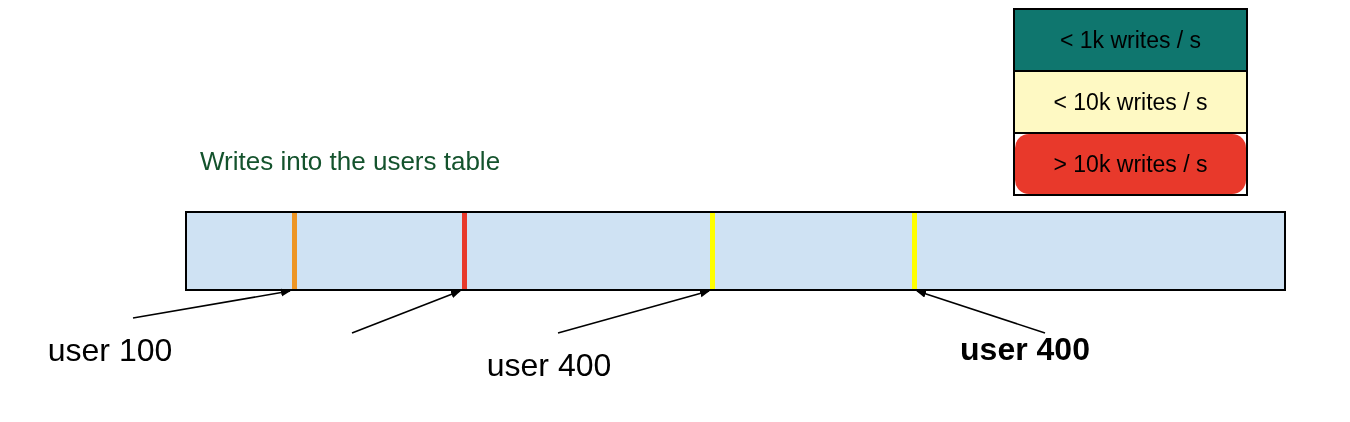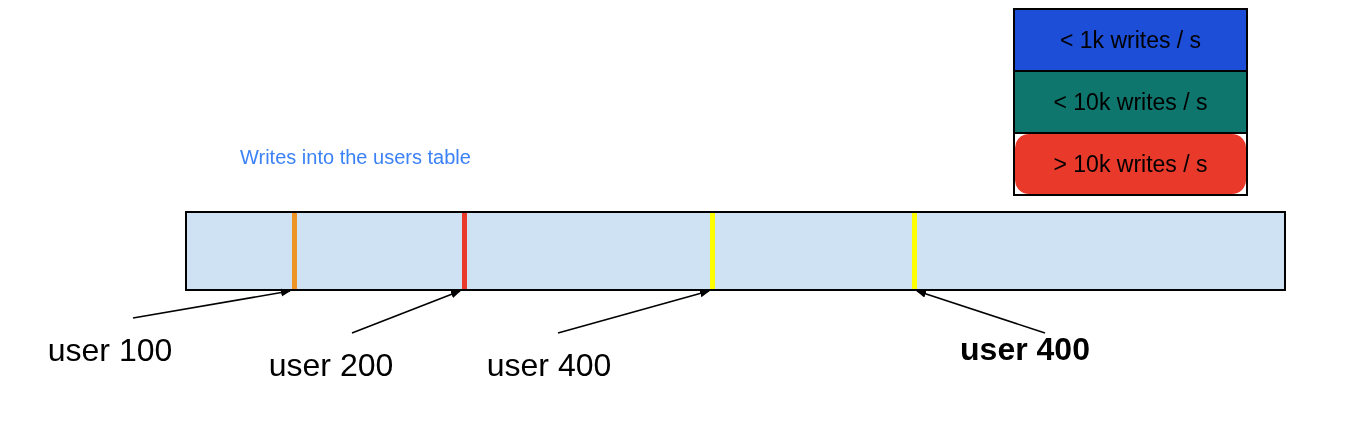--- a/index.html
+++ b/index.html
@@ -12,24 +12,23 @@
     position: relative;
     width: 1350px;
     height: 422px;
     background: #ffffff;
     overflow: hidden;
   }
   .title {
     position: absolute;
     left: 200px;
     top: 146px;
-    font-size: 20px;
-    color: #3b82f6;
+    font-size: 26px;
+    color: #14532d;
     white-space: nowrap;
-    margin-left: 40px;
   }
   .bar {
     position: absolute;
     left: 185px;
     top: 211px;
     width: 1101px;
     height: 80px;
     box-sizing: border-box;
     border: 2px solid #000000;
   }
@@ -75,24 +74,24 @@
     pointer-events: none;
   }
 </style>
 </head>
 <body>
 
 <div class="canvas">
   <div class="title">Writes into the users table</div>
 
   <div class="legend">
-      <div class="legend-row" style="background: #1d4ed8;">
+      <div class="legend-row" style="background: #0f766e;">
         <span>&lt; 1k writes / s</span>
       </div>
-      <div class="legend-row" style="background: #0f766e;">
+      <div class="legend-row" style="background: #fef9c3;">
         <span>&lt; 10k writes / s</span>
       </div>
       <div class="legend-row" style="background: rgb(232, 57, 43);">
         <span>&gt; 10k writes / s</span>
       </div>
     </div>
 
   <div class="bar" style="background: rgb(207, 226, 243);">
       <div class="tick" style="left: 104.5px; background: rgb(237, 149, 36);"></div>
       <div class="tick" style="left: 274.5px; background: rgb(232, 57, 43);"></div>
@@ -105,16 +104,15 @@
       <marker id="arrowhead" markerWidth="11" markerHeight="9" refX="9" refY="4" orient="auto" markerUnits="userSpaceOnUse">
         <path d="M0,0 L10,4 L0,8 Z" fill="#000000"></path>
       </marker>
     </defs>
   <line x1="133" y1="318" x2="290" y2="291" stroke="#000000" stroke-width="1.6" marker-end="url(#arrowhead)"></line>
       <line x1="352" y1="333" x2="460" y2="291" stroke="#000000" stroke-width="1.6" marker-end="url(#arrowhead)"></line>
       <line x1="558" y1="333" x2="709" y2="291" stroke="#000000" stroke-width="1.6" marker-end="url(#arrowhead)"></line>
       <line x1="1045" y1="333" x2="917" y2="291" stroke="#000000" stroke-width="1.6" marker-end="url(#arrowhead)"></line>
     </svg>
 <div class="user-label" style="left: 110px; top: 350px;">user 100</div>
-    <div class="user-label" style="left: 331px; top: 365px;">user 200</div>
     <div class="user-label" style="left: 549px; top: 365px;">user 400</div>
     <div class="user-label" style="left: 1025px; top: 349px; font-weight: bold;">user 400</div>
   </div>
 
 </body></html>

